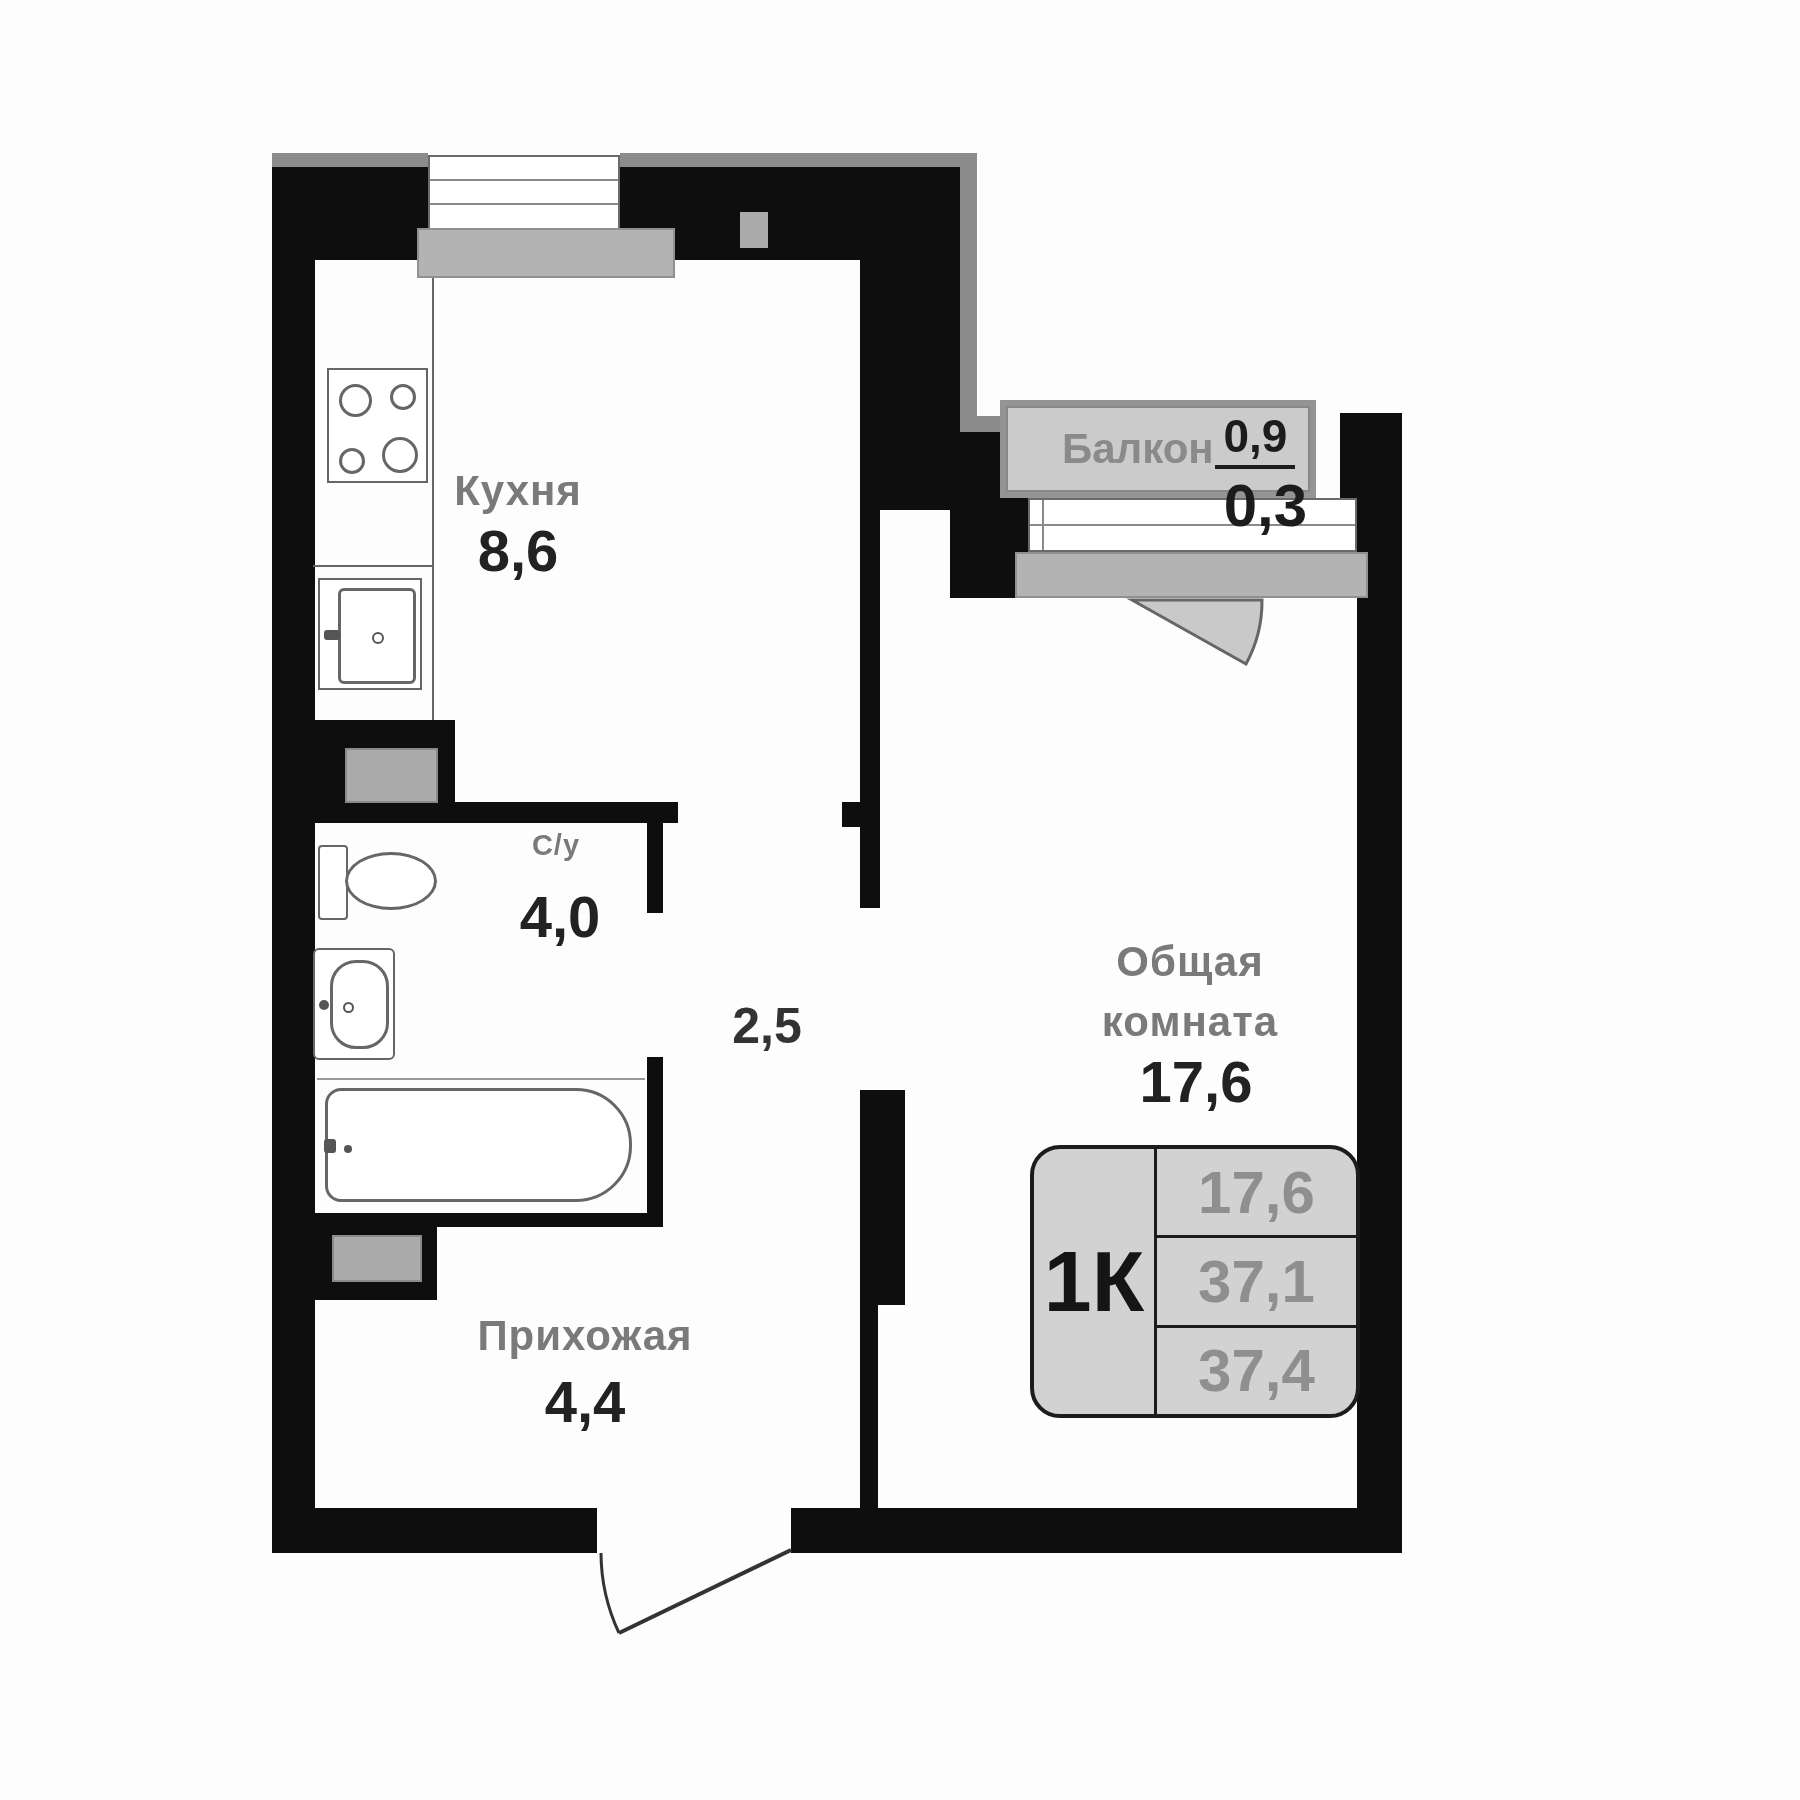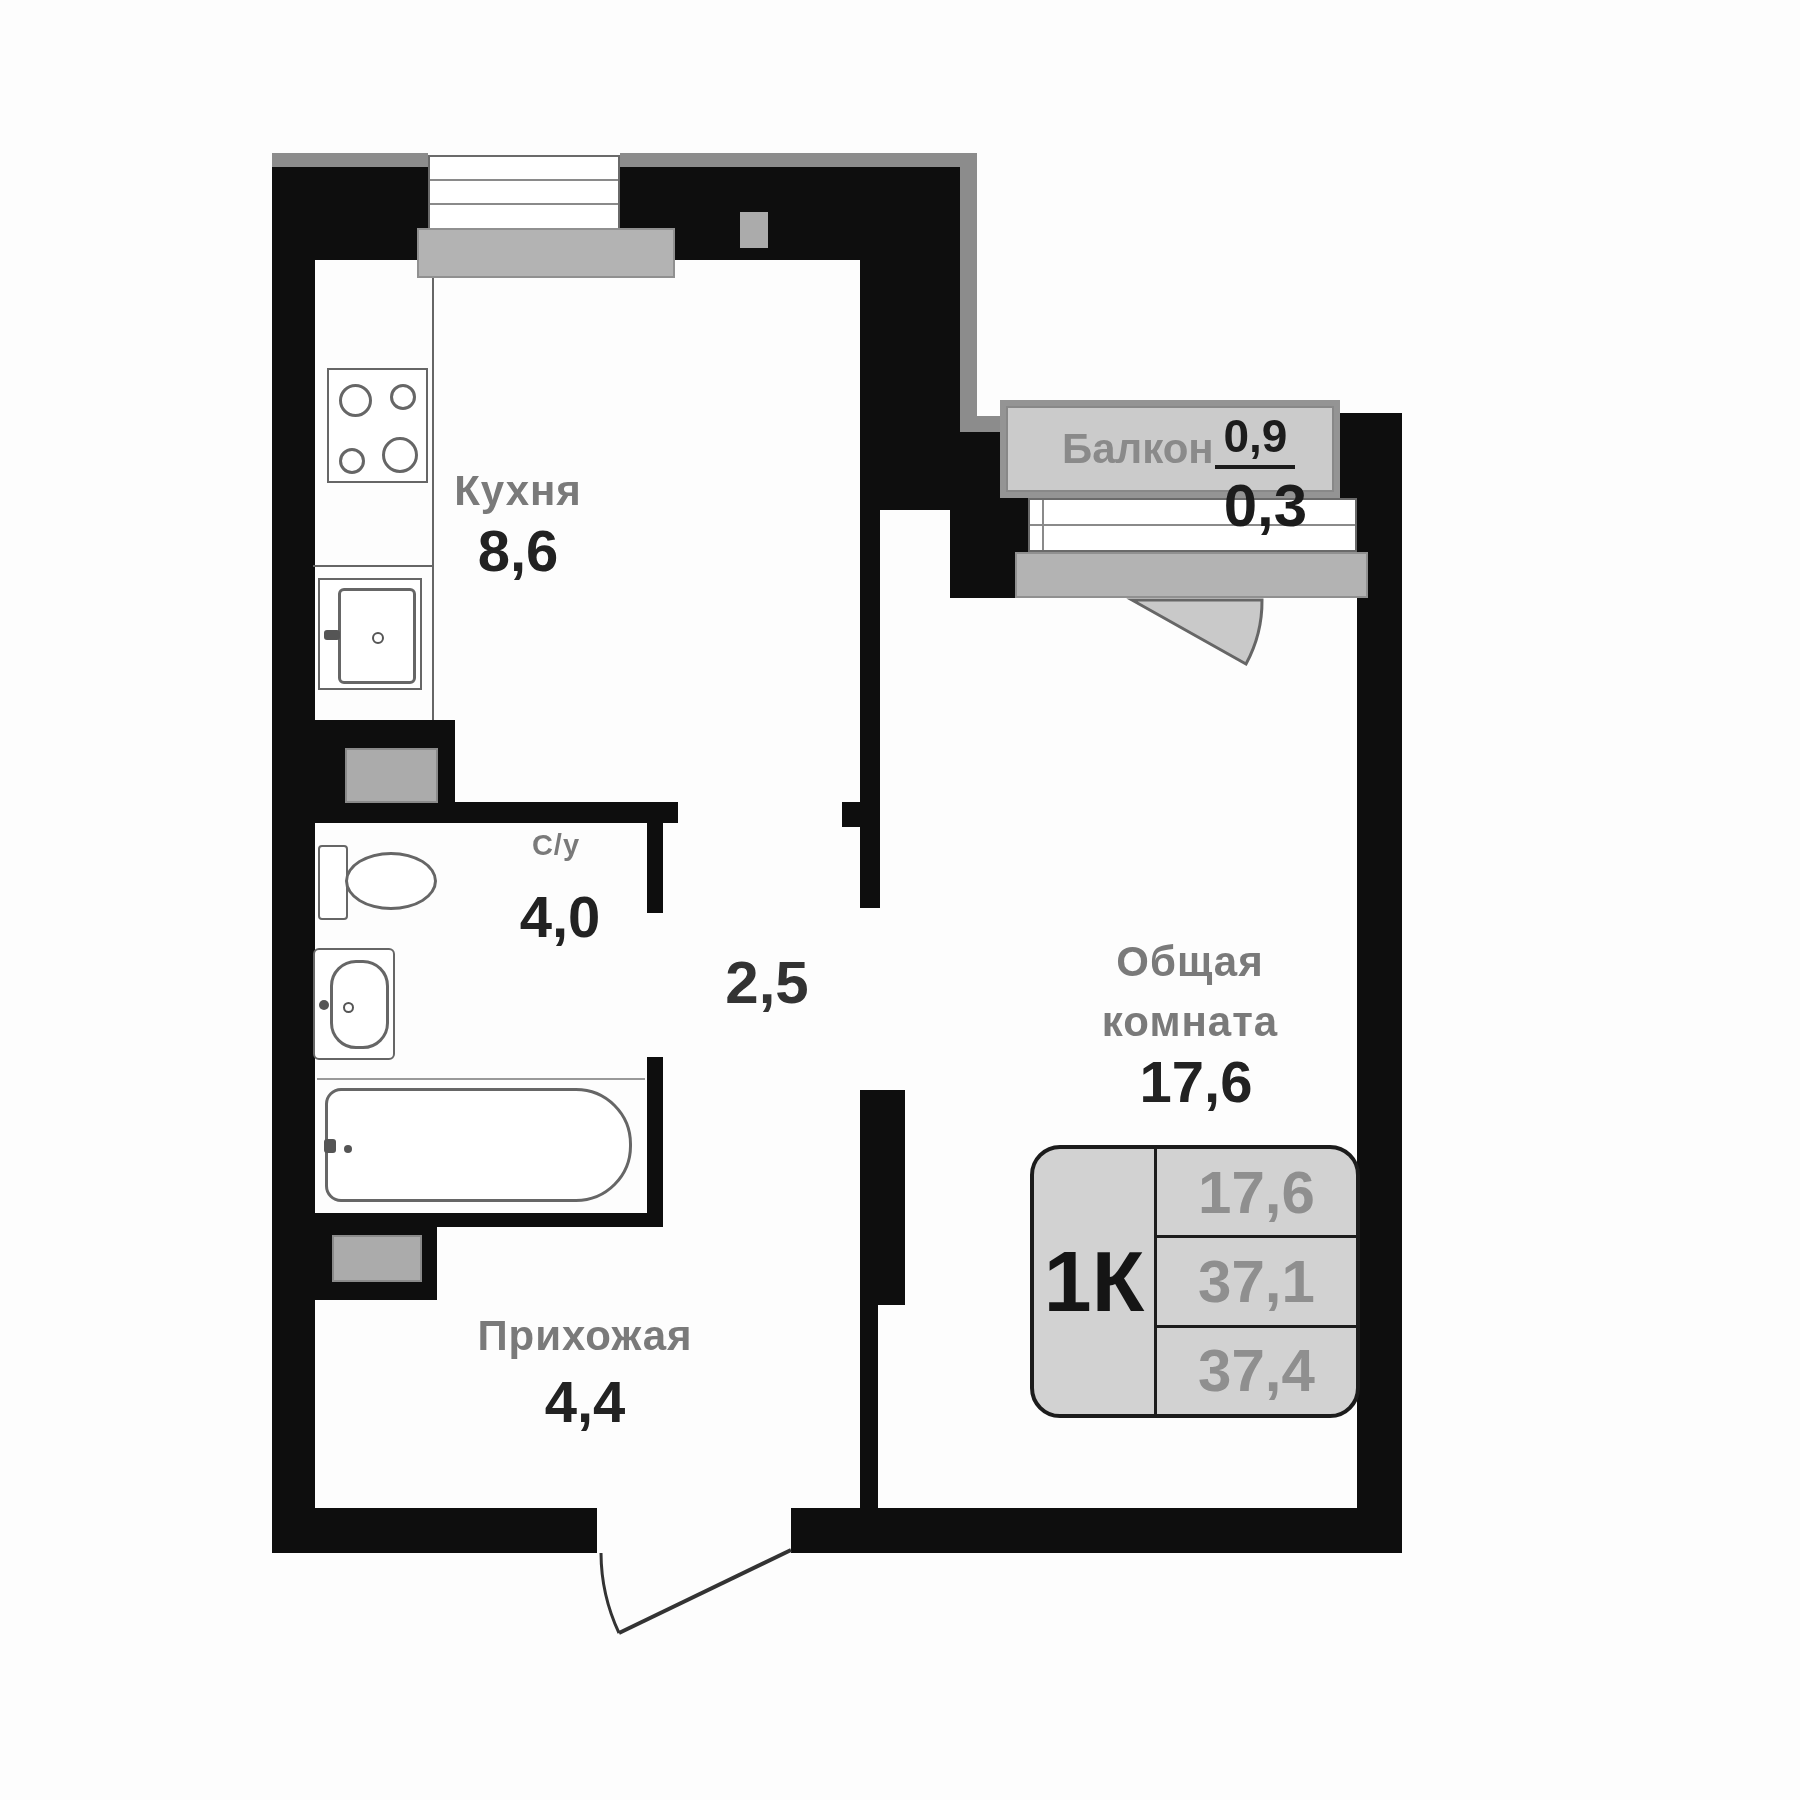--- a/index.html
+++ b/index.html
@@ -25,24 +25,24 @@
   .window{position:absolute;background:#fff;border:2px solid #6a6a6a;box-sizing:border-box;}
   .window .pane{position:absolute;left:0;right:0;height:2px;background:#8a8a8a;}
   .sill{position:absolute;background:var(--sill);border:2px solid #909090;box-sizing:border-box;}
   .fixture{position:absolute;background:#fff;border:2px solid var(--fixture);box-sizing:border-box;}
   .fixture-line{position:absolute;background:var(--fixture);}
   .circle{position:absolute;border:3px solid var(--fixture);border-radius:50%;box-sizing:border-box;background:#fff;}
   .dot{position:absolute;background:#555;border-radius:50%;}
   .label{position:absolute;transform:translate(-50%,-50%);white-space:nowrap;line-height:1.05;}
   .room-name{color:var(--name-gray);font-size:42px;font-weight:bold;letter-spacing:1px;}
   .room-area{color:var(--num-dark);font-size:58px;font-weight:bold;}
-  .corridor-area{color:#333;font-size:60px;font-weight:bold;}
+  .corridor-area{color:#333;font-size:50px;font-weight:bold;margin-top:44px;}
   
   #balcony-box{
-    position:absolute;left:1000px;top:400px;width:340px;height:98px;
+    position:absolute;left:1000px;top:400px;width:316px;height:98px;
     background:var(--balcony-fill);border:6px solid #949494;box-shadow:inset 0 0 0 2px #888;
     box-sizing:border-box;display:flex;align-items:center;overflow:visible;z-index:6;
   }
   #balcony-box .b-name{color:#8a8a8a;font-size:42px;font-weight:bold;margin-left:56px;}
   #balcony-box .frac{margin-left:auto;margin-right:40px;display:flex;flex-direction:column;align-items:center;transform:translateY(24px);}
   #balcony-box .frac .top{color:#1c1c1c;font-size:46px;font-weight:bold;border-bottom:4px solid #1c1c1c;padding:0 8px 2px 8px;}
   #balcony-box .frac .bot{color:#1c1c1c;font-size:60px;font-weight:bold;transform:translate(10px,2px);}
   
   #badge{
     position:absolute;left:1030px;top:1145px;width:330px;height:273px;

